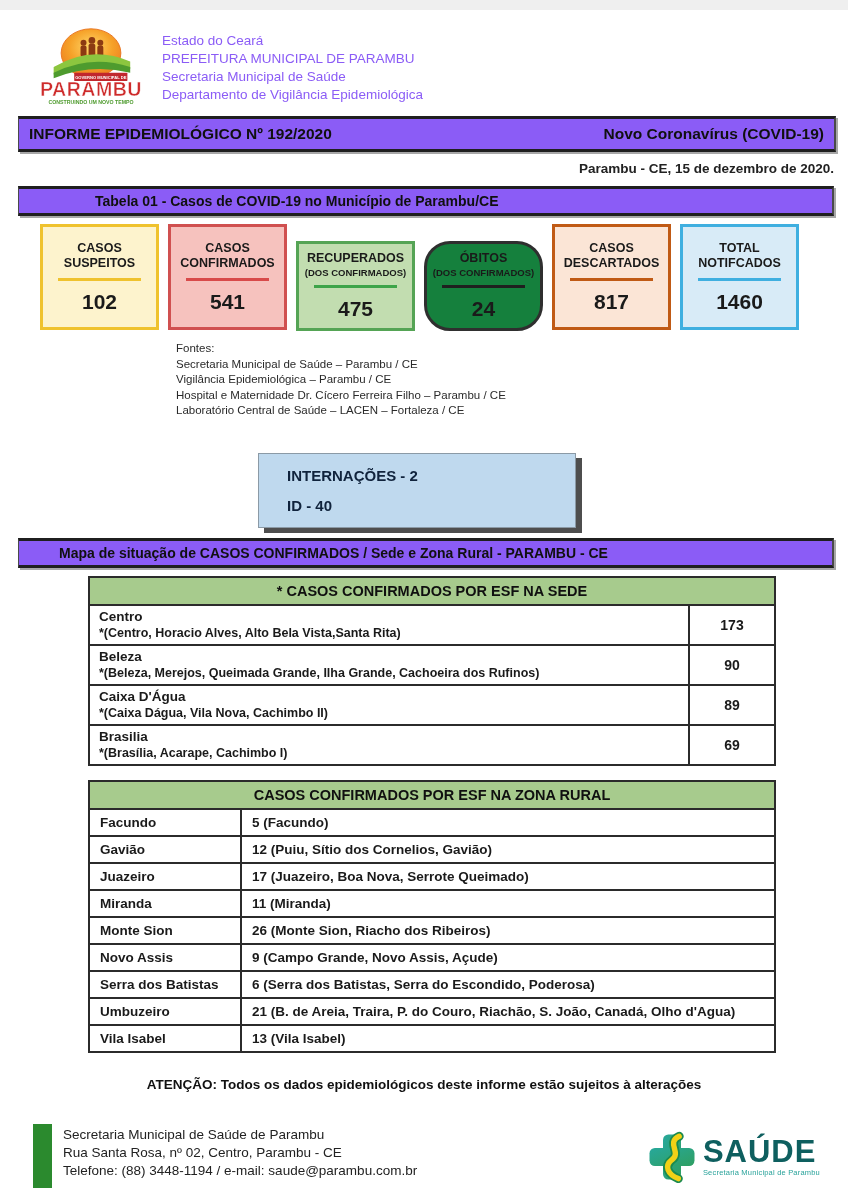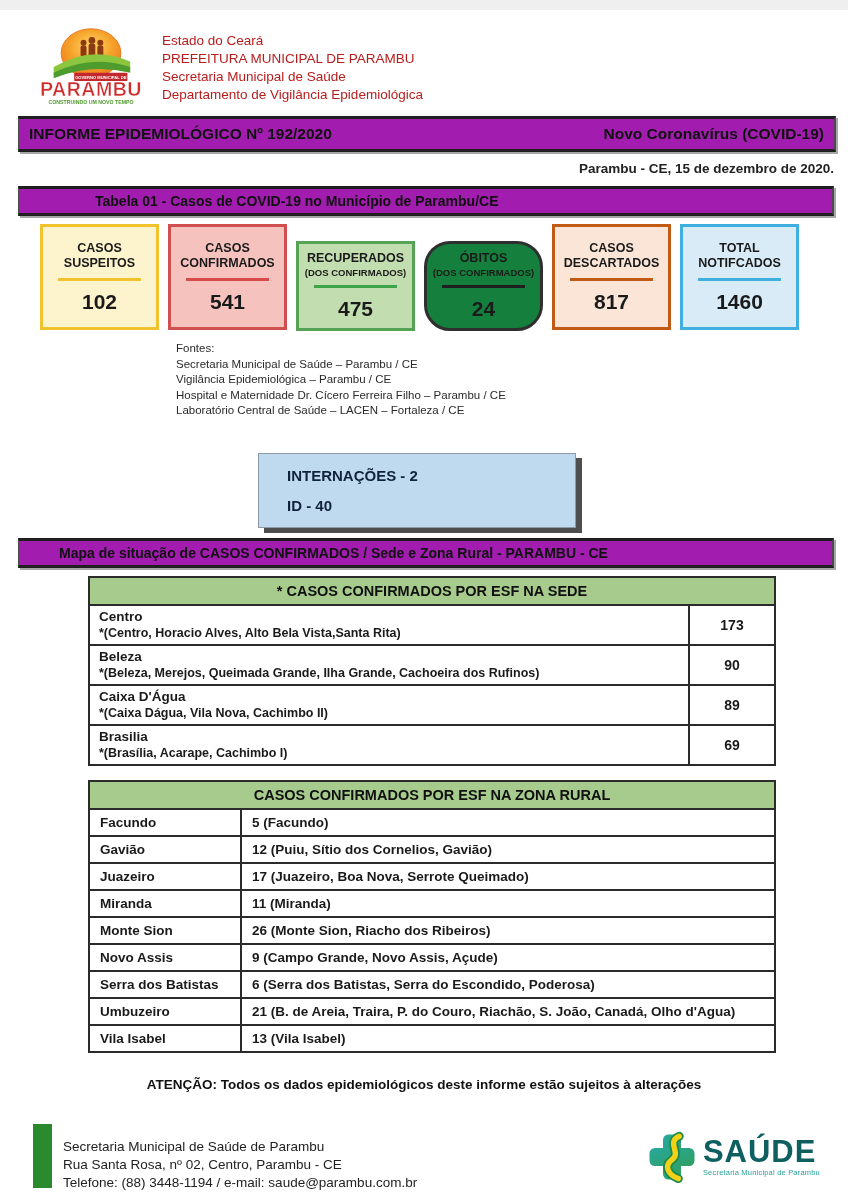--- a/index.html
+++ b/index.html
@@ -10,25 +10,25 @@
     font-family: "Liberation Sans", sans-serif;
     color: #1a1a1a;
     position: relative;
     overflow: hidden;
   }
   .top-strip { height: 10px; background: #efefef; }
 
   
   .header { display: flex; padding: 16px 0 0 34px; }
   .logo-parambu { width: 114px; height: 84px; flex: 0 0 auto; }
-  .org-block { margin-left: 14px; padding-top: 6px; font-size: 13.5px; line-height: 18px; color: #b91c1c; }
+  .org-block { margin-left: 14px; padding-top: 6px; font-size: 13.5px; line-height: 18px; color: #8b5cf6; }
 
   
   .band {
-    background: #a21caf;
+    background: #8b5cf6;
     border-top: 3px solid #1f1f1f;
     border-bottom: 3px solid #1f1f1f;
     border-left: 1px solid #4a4a4a;
     border-right: 2px solid #4a4a4a;
     box-shadow: 2px 2px 0 rgba(60,60,60,.45);
     font-weight: bold;
     color: #101010;
   }
   .title-band {
     margin: 6px 12px 0 18px;
@@ -122,21 +122,21 @@
     margin-top: 24px;
     text-align: center;
     font-weight: bold;
     font-size: 13.5px;
     color: #111;
   }
 
   
   .footer { display: flex; align-items: flex-start; margin-top: 32px; }
   .footer-accent { width: 19px; height: 64px; background: #2b8a2e; margin-left: 33px; flex: 0 0 auto; }
-  .footer-address { margin-left: 11px; padding-top: 2px; font-size: 13.5px; line-height: 18px; color: #222; margin-top: 12px; }
+  .footer-address { margin-left: 11px; padding-top: 2px; font-size: 13.5px; line-height: 18px; color: #222; }
   .saude-logo { margin-left: auto; margin-right: 28px; display: flex; align-items: center; padding-top: 6px; }
   .saude-icon { width: 54px; height: 54px; }
   .saude-text { margin-left: 4px; }
   .saude-word { font-weight: bold; font-size: 31px; letter-spacing: 1px; color: #0e5f5f; line-height: 30px; }
   .saude-sub  { font-size: 7.5px; color: #2aa39b; margin-top: 1px; letter-spacing: .2px; }
 </style>
 </head>
 <body>
 
 <div class="top-strip"></div>

